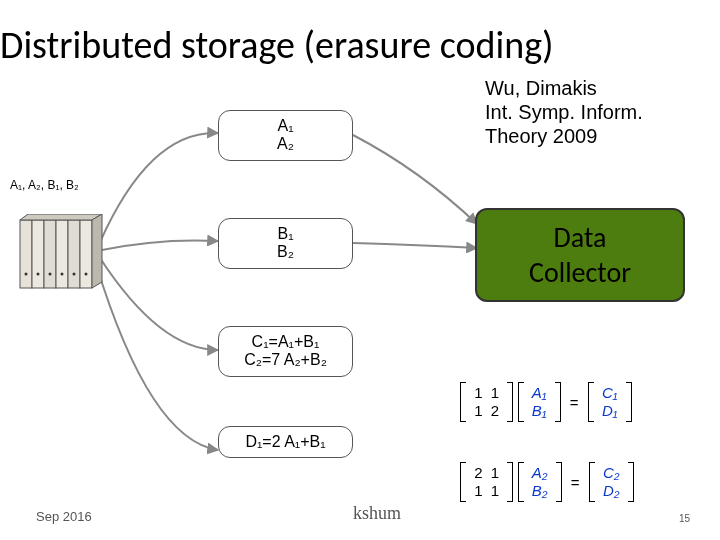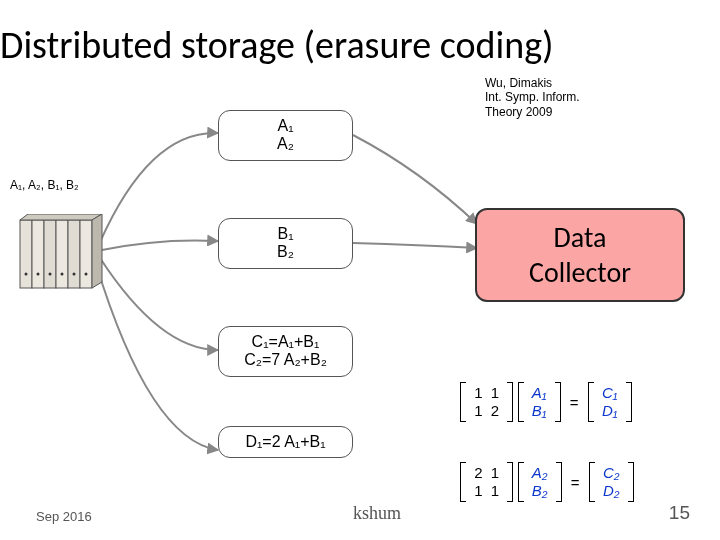--- a/index.html
+++ b/index.html
@@ -27,21 +27,21 @@
     text-align: left;
     font-family: Calibri, Arial, sans-serif;
     font-size: 38px;
     color: #000;
   }
   .ref {
     position: absolute;
     top: 76px;
     left: 485px;
     width: 210px;
-    font-size: 12px;
+    font-size: 20px;
     color: #000;
     line-height: 1.2;
   }
   .sourcelabel {
     position: absolute;
     top: 178px;
     left: 10px;
     width: 90px;
     font-size: 12px;
     color: #000;
@@ -72,21 +72,21 @@
   #nodeB { top: 218px; }
   #nodeC { top: 326px; }
   #nodeD { top: 426px; }
   .collector {
     position: absolute;
     top: 208px;
     left: 475px;
     width: 190px;
     border: 2px solid #333;
     border-radius: 12px;
-    background: #fca5a5;
+    background: #4d7c0f;
     text-align: center;
     font-size: 28px;
     font-family: Calibri, Arial, sans-serif;
     padding: 10px 8px;
     color: #000;
   }
   .matrix {
     position: absolute;
     font-size: 15px;
     color: #000;
@@ -126,21 +126,21 @@
     bottom: 16px;
     left: 353px;
     font-size: 18px;
     color: #555;
     font-family: Liberation Serif, serif;
   }
   .footR {
     position: absolute;
     bottom: 16px;
     right: 30px;
-    font-size: 19px;
+    font-size: 10px;
     color: #555;
   }
 </style>
 </head>
 <body>
 
 <svg class="canvas">
   <defs>
     <marker id="arr" viewBox="0 0 10 10" refX="9" refY="5" markerWidth="6" markerHeight="6" orient="auto-start-reverse">
       <path d="M0,0 L10,5 L0,10 z" fill="#888"></path>

